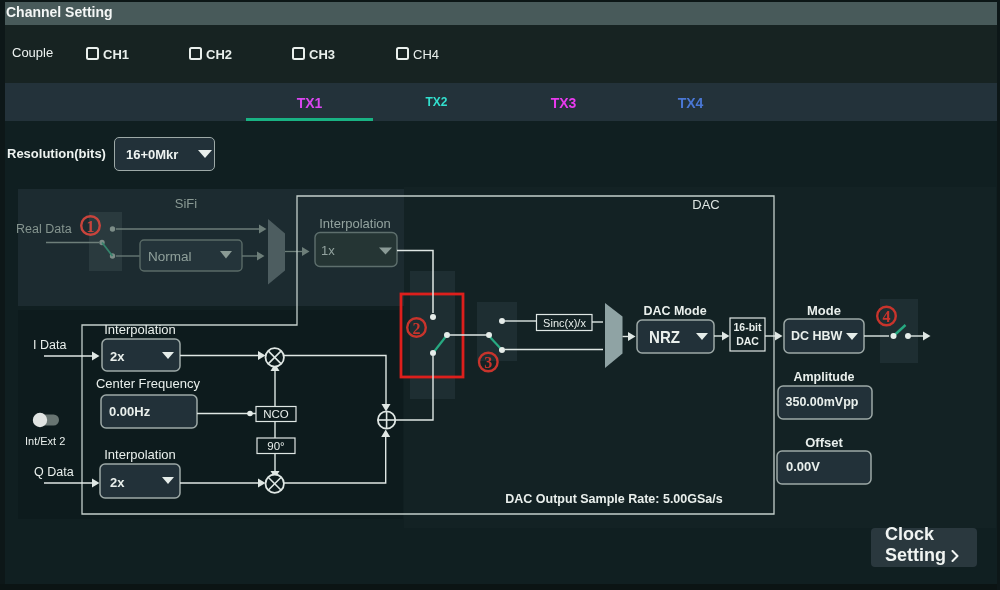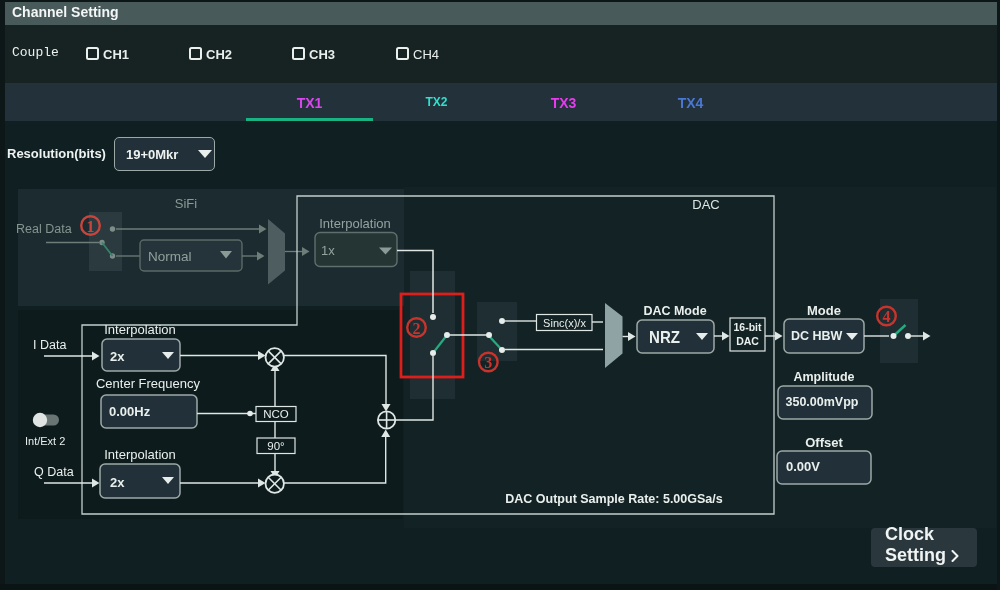--- a/index.html
+++ b/index.html
@@ -10,43 +10,43 @@
 </head>
 <body>
 <div id="page">
 
   <div class="abs" style="left:0;top:0;width:1000px;height:2px;background:#0c1616;"></div>
   <div class="abs" style="left:0;top:0;width:5px;height:590px;background:#0d1718;"></div>
   <div class="abs" style="left:0;top:584px;width:1000px;height:6px;background:#0b1414;"></div>
   <div class="abs" style="left:997px;top:0;width:3px;height:590px;background:#0d1718;"></div>
 
   <div class="abs" style="left:5px;top:2px;width:992px;height:23px;background:#485a5a;"></div>
-  <div class="abs" style="left:12px;top:4px;font-size:14px;font-weight:700;color:#f4f7f6;">Channel Setting</div>
+  <div class="abs" style="left:6px;top:4px;font-size:14px;font-weight:700;color:#f4f7f6;">Channel Setting</div>
 
   <div class="abs" style="left:5px;top:25px;width:992px;height:58px;background:#172322;"></div>
-  <div class="abs" style="left:12px;top:45px;font-size:13px;color:#eef3f1;font-family:Liberation Mono, monospace;">Couple</div>
+  <div class="abs" style="left:12px;top:45px;font-size:13px;color:#eef3f1;">Couple</div>
   <div class="abs" style="left:86px;top:47px;width:9px;height:9px;border:2px solid #e9efec;border-radius:2.5px;"></div>
   <div class="abs" style="left:103px;top:47px;font-size:13px;font-weight:700;">CH1</div>
   <div class="abs" style="left:189px;top:47px;width:9px;height:9px;border:2px solid #e9efec;border-radius:2.5px;"></div>
   <div class="abs" style="left:206px;top:47px;font-size:13px;font-weight:700;">CH2</div>
   <div class="abs" style="left:292px;top:47px;width:9px;height:9px;border:2px solid #e9efec;border-radius:2.5px;"></div>
   <div class="abs" style="left:309px;top:47px;font-size:13px;font-weight:700;">CH3</div>
   <div class="abs" style="left:396px;top:47px;width:9px;height:9px;border:2px solid #e9efec;border-radius:2.5px;"></div>
   <div class="abs" style="left:413px;top:47px;font-size:13px;font-weight:400;">CH4</div>
 
   <div class="abs" style="left:5px;top:83px;width:992px;height:38px;background:#23323a;"></div>
   <div class="abs" style="left:246px;top:95px;width:127px;text-align:center;font-size:14px;font-weight:700;color:#d946ef;">TX1</div>
   <div class="abs" style="left:373px;top:95px;width:127px;text-align:center;font-size:12px;font-weight:700;color:#32dfce;">TX2</div>
   <div class="abs" style="left:500px;top:95px;width:127px;text-align:center;font-size:14px;font-weight:700;color:#e83aee;">TX3</div>
   <div class="abs" style="left:627px;top:95px;width:127px;text-align:center;font-size:14px;font-weight:700;color:#4a77d4;">TX4</div>
   <div class="abs" style="left:246px;top:118px;width:127px;height:3px;background:#19b283;"></div>
 
   <div class="abs" style="left:7px;top:146px;font-size:13px;font-weight:700;color:#eef3f1;">Resolution(bits)</div>
   <div class="abs" style="left:114px;top:137px;width:99px;height:32px;border:1.5px solid #9da9a7;border-radius:5px;background:#223139;"></div>
-  <div class="abs" style="left:126px;top:147px;font-size:13px;font-weight:700;color:#eef3f1;">19+0Mkr</div>
+  <div class="abs" style="left:126px;top:147px;font-size:13px;font-weight:700;color:#eef3f1;">16+0Mkr</div>
   <div class="abs" style="left:198px;top:150px;width:0;height:0;border-left:7px solid transparent;border-right:7px solid transparent;border-top:8px solid #e9efec;"></div>
 
   <svg class="abs" style="left:0;top:0;" width="1000" height="590" viewBox="0 0 1000 590">
 
     <rect x="404" y="187" width="592" height="341" fill="#132224"></rect>
     <rect x="18" y="189" width="386" height="117" fill="#1c2b30"></rect>
     <rect x="18" y="310" width="385" height="209" fill="#0d1b1d"></rect>
 
     <rect x="410" y="271" width="45" height="128" fill="#1e2e32"></rect>
     <rect x="477" y="302" width="40" height="59" fill="#1e2e32"></rect>

